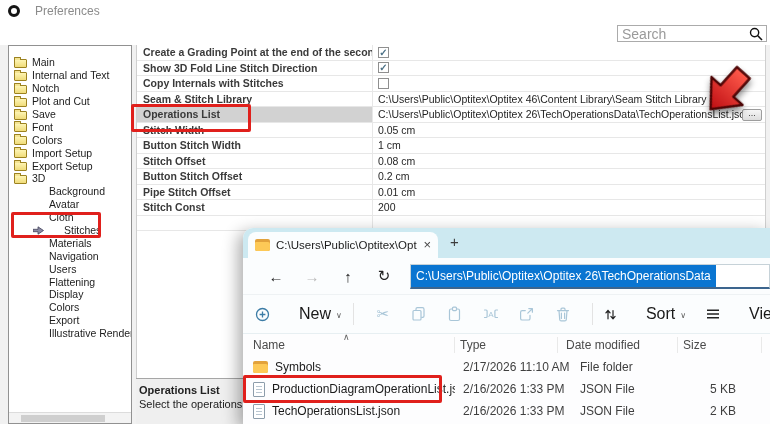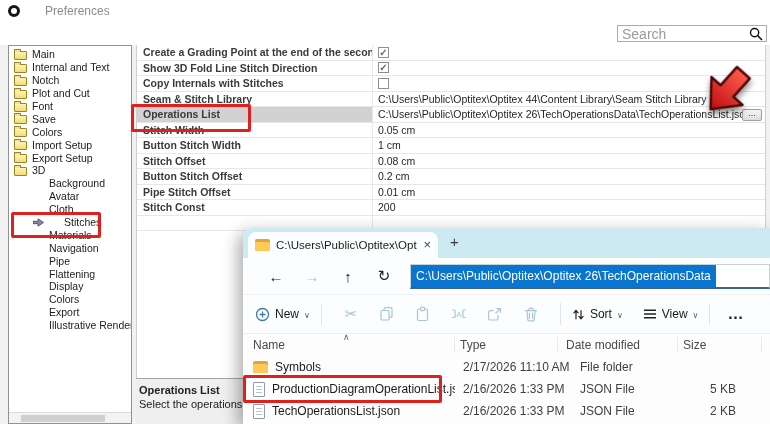--- a/index.html
+++ b/index.html
@@ -1,31 +1,31 @@
 <!DOCTYPE html>
 <html><head>
 <meta charset="utf-8">
 <style>
   * { margin:0; padding:0; box-sizing:border-box; }
   html,body { width:770px; height:424px; }
   body { position:relative; background:#f1f1f1; font-family:"Liberation Sans", sans-serif; overflow:hidden; }
 
   
   .dlg-top { position:absolute; left:0; top:0; width:770px; height:45px; background:#ffffff; }
-  .titlebar { position:absolute; left:8px; top:4px; display:flex; align-items:center; gap:25px; }
+  .titlebar { position:absolute; left:8px; top:4px; display:flex; align-items:center; gap:15px; }
   .ring { width:12px; height:12px; border:3px solid #151515; border-radius:50%; background:#fff; }
   .dlg-title { font-size:12px; color:#8b8b8b; }
 
   .searchbox { position:absolute; left:617px; top:25px; width:150px; height:17px; background:#fff; border:1px solid #ababab; display:flex; align-items:center; }
   .searchbox input { flex:1; border:none; outline:none; font-size:14px; color:#444; padding:0 4px; font-family:"Liberation Sans", sans-serif; background:transparent; min-width:0; }
   .searchbox input::placeholder { color:#9a9a9a; }
   .search-ic { flex:0 0 auto; margin-right:3px; display:flex; }
 
   
-  .tree { position:absolute; left:8px; top:45px; width:124px; height:379px; background:#fff; border:1px solid #919191; overflow:hidden; padding-top:2px; }
+  .tree { position:absolute; left:8px; top:45px; width:124px; height:379px; background:#fff; border:1px solid #919191; overflow:hidden; padding-top:10px; }
   .titem { height:12.9px; display:flex; align-items:center; gap:5px; padding-left:5px; font-size:10.5px; color:#1c1c1c; white-space:nowrap; cursor:default; }
   .titem.sub { padding-left:40px;align-items:center; }
   .titem.sub.sel { padding-left:24px; gap:20px; }
   .fi { flex:0 0 auto; width:13px; height:9px; background:linear-gradient(#fdf4b3,#f0dc7a); border:1px solid #9c8220; border-radius:1px; position:relative; margin-top:2px; }
   .fi::before { content:""; position:absolute; top:-3px; left:-1px; width:5px; height:2px; background:#f4e492; border:1px solid #9c8220; border-bottom:none; border-radius:1px 1px 0 0; }
   .hsb { position:absolute; left:0; bottom:0; width:122px; height:11px; background:#f3f3f3; border-top:1px solid #dcdcdc; }
   .hsb .thumb { position:absolute; left:12px; top:2px; width:84px; height:7px; background:#cfcfcf; }
 
   
   .grid { position:absolute; left:136px; top:45px; width:630px; height:333px; background:#fff; border-left:1px solid #cfcfcf; border-right:1px solid #cfcfcf; }
@@ -60,21 +60,21 @@
   .w11f::after { content:""; position:absolute; left:0; right:0; bottom:0; height:9px; background:#fdc957; border-radius:1px 2px 2px 2px; }
 
   .addrbar { height:37px; background:#fbfdfe; border-bottom:1px solid #eef2f4; display:flex; align-items:center; padding-left:15px; flex:0 0 auto; }
   .nav { font-size:15px; color:#222; width:36px; text-align:center; cursor:pointer; flex:0 0 auto; }
   .nav.disabled { color:#b9b9b9; }
   .addr { flex:1; height:25px; margin-left:8px; background:#fff; border:1px solid #c6d2d8; border-bottom:2px solid #3c658e; display:flex; align-items:center; overflow:hidden; }
   .addr-sel { background:#0a75d1; color:#fff; font-size:12px; padding:17px 5px; white-space:nowrap; }
 
   .toolbar { height:39px; background:#fbfdfe; border-bottom:1px solid #e7eff2; display:flex; align-items:center; padding-left:12px; flex:0 0 auto; }
   .tb-group { display:flex; align-items:center; gap:5px; cursor:pointer; }
-  .tb-label { font-size:12px; color:#191919; }
+  .tb-label { font-size:16px; color:#191919;margin-left:24px; }
   .chev { font-size:8px; color:#5a5a5a; margin-top:2px; }
   .tb-sep { width:1px; height:22px; background:#e3e3e3; margin:0 11px; flex:0 0 auto; }
   .tb-ic { width:30px; display:flex; justify-content:center; align-items:center; cursor:pointer; flex:0 0 auto; margin:0 3px; }
   .cut-glyph { font-size:15px; color:#a9c6d8; }
   .more { font-size:16px; font-weight:bold; color:#222; letter-spacing:1px; line-height:6px; margin-left:6px; cursor:pointer; }
 
   .flist { flex:1; background:#fdfdfe; font-size:12px; }
   .fhead { display:flex; height:22px; align-items:center; color:#4a4a4a; position:relative; }
   .fhead .hc { border-right:1px solid #e9e9e9; height:16px; display:flex; align-items:center; }
   .c-name { width:212px; padding-left:10px; flex:0 0 auto; }
@@ -123,25 +123,25 @@
   <div class="titem">
       <span class="fi"></span>
       <span>Notch</span>
     </div>
   <div class="titem">
       <span class="fi"></span>
       <span>Plot and Cut</span>
     </div>
   <div class="titem">
       <span class="fi"></span>
+      <span>Save</span>
+    </div>
+  <div class="titem">
+      <span class="fi"></span>
       <span>Font</span>
-    </div>
-  <div class="titem">
-      <span class="fi"></span>
-      <span>Save</span>
     </div>
   <div class="titem">
       <span class="fi"></span>
       <span>Colors</span>
     </div>
   <div class="titem">
       <span class="fi"></span>
       <span>Import Setup</span>
     </div>
   <div class="titem">
@@ -167,21 +167,21 @@
       </svg>
     <span>Stitches</span>
   </div>
   <div class="titem sub">
       <span>Materials</span>
     </div>
   <div class="titem sub">
       <span>Navigation</span>
     </div>
   <div class="titem sub">
-      <span>Pipe</span>
+      <span>Users</span>
     </div>
   <div class="titem sub">
       <span>Flattening</span>
     </div>
   <div class="titem sub">
       <span>Display</span>
     </div>
   <div class="titem sub">
       <span>Colors</span>
     </div>
@@ -210,21 +210,21 @@
       </div>
   </div>
   <div class="srow">
     <div class="sname">Copy Internals with Stitches</div>
     <div class="sval">
         <span class="cb"></span>
       </div>
   </div>
   <div class="srow">
     <div class="sname">Seam &amp; Stitch Library</div>
-    <div class="sval">C:\Users\Public\Optitex\Optitex 44\Content Library\Seam Stitch Library</div>
+    <div class="sval">C:\Users\Public\Optitex\Optitex 46\Content Library\Seam Stitch Library</div>
   </div>
   <div class="srow">
     <div class="sname hl">Operations List</div>
     <div class="sval">
       <span>C:\Users\Public\Optitex\Optitex 26\TechOperationsData\TechOperationsList.json</span>
       <span class="browse-btn">...</span>
     </div>
   </div>
   <div class="srow">
     <div class="sname">Stitch Width</div>

